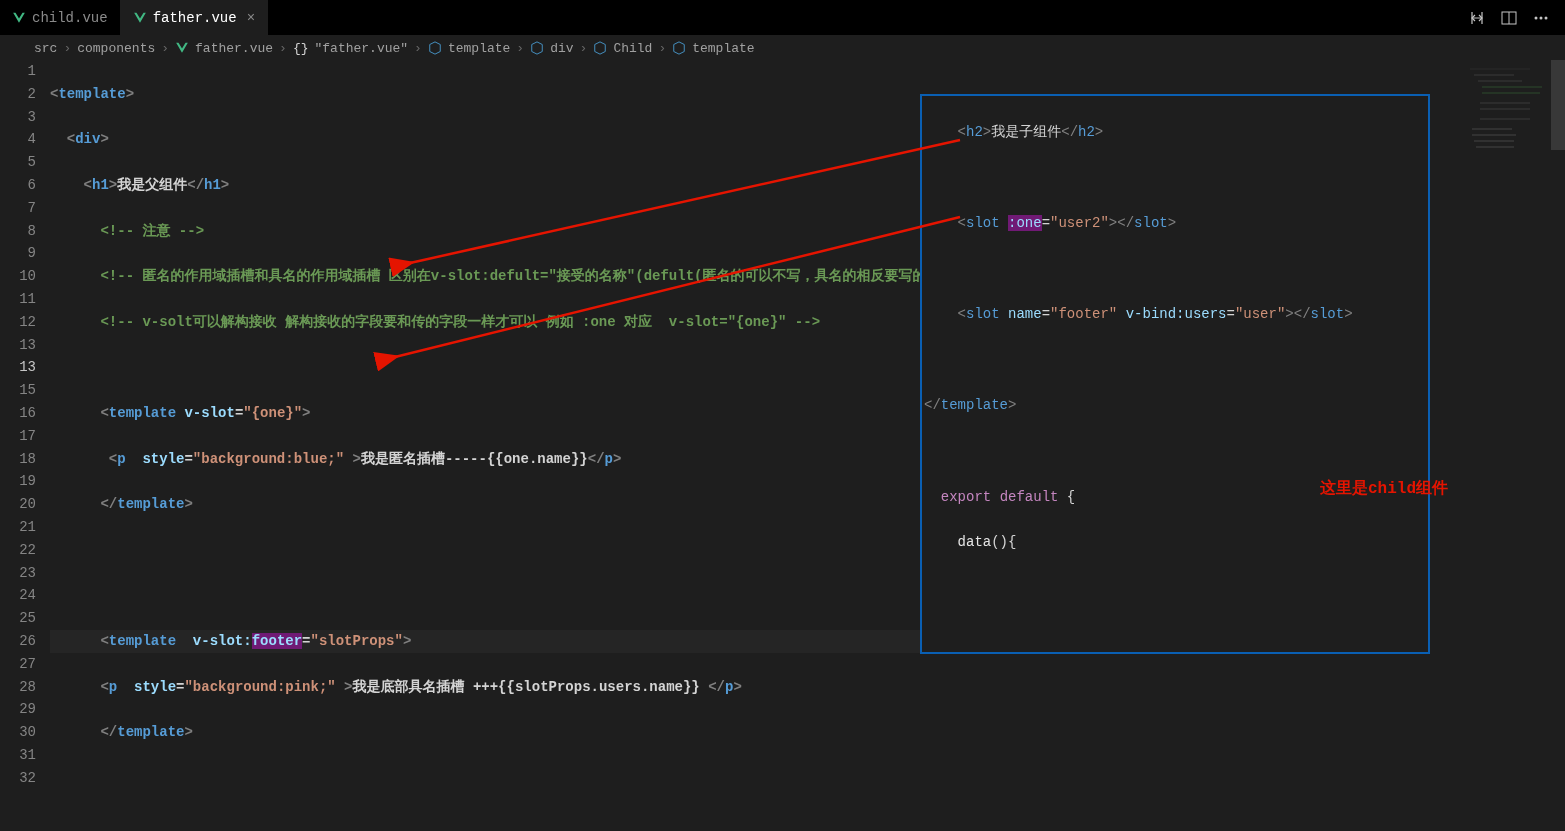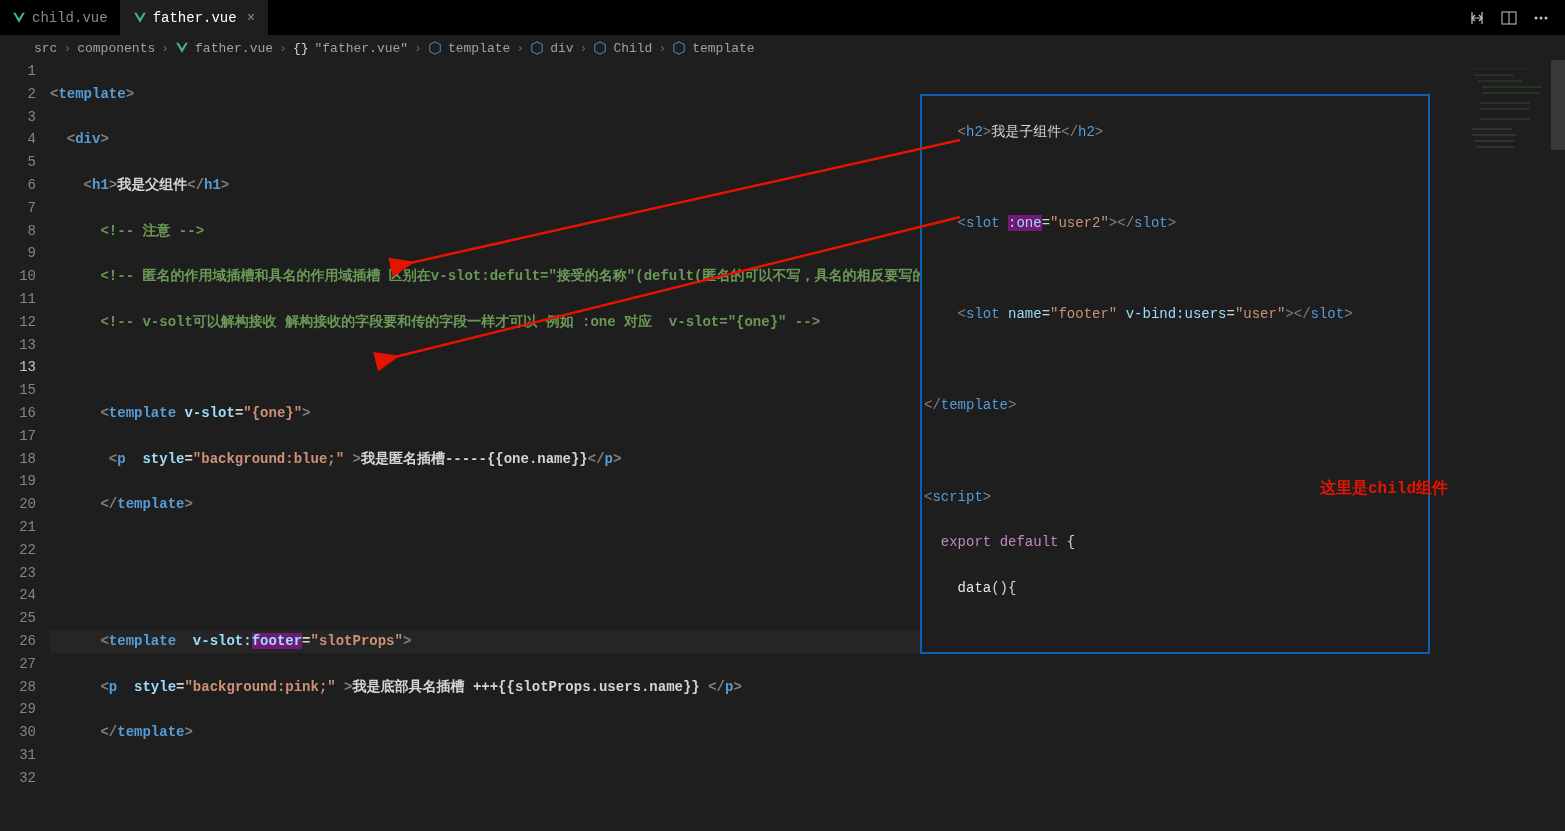--- a/index.html
+++ b/index.html
@@ -300,21 +300,20 @@
     <div class="side-flex">
       <div class="side-code">
 <div class="line">    <span class="c-gray">&lt;</span><span class="c-tag">h2</span><span class="c-gray">&gt;</span><span class="c-white">我是子组件</span><span class="c-gray">&lt;/</span><span class="c-tag">h2</span><span class="c-gray">&gt;</span></div>
 <div class="line"> </div>
 <div class="line">    <span class="c-gray">&lt;</span><span class="c-tag">slot</span> <span class="c-attr hl">:one</span><span class="c-white">=</span><span class="c-str">"user2"</span><span class="c-gray">&gt;&lt;/</span><span class="c-tag">slot</span><span class="c-gray">&gt;</span></div>
 <div class="line"> </div>
 <div class="line">    <span class="c-gray">&lt;</span><span class="c-tag">slot</span> <span class="c-attr">name</span><span class="c-white">=</span><span class="c-str">"footer"</span> <span class="c-attr">v-bind:users</span><span class="c-white">=</span><span class="c-str">"user"</span><span class="c-gray">&gt;&lt;/</span><span class="c-tag">slot</span><span class="c-gray">&gt;</span></div>
 <div class="line"> </div>
 <div class="line"><span class="c-gray">&lt;/</span><span class="c-tag">template</span><span class="c-gray">&gt;</span></div>
 <div class="line"> </div>
-<div class="line"><span class="c-gray">&lt;</span><span class="c-tag">script</span><span class="c-gray">&gt;</span></div>
 <div class="line">  <span class="c-kw">export</span> <span class="c-kw">default</span> <span class="c-white">{</span></div>
 <div class="line">    <span class="c-fn">data</span><span class="c-white">(){</span></div>
 
 
 
 
 
 
 
 

